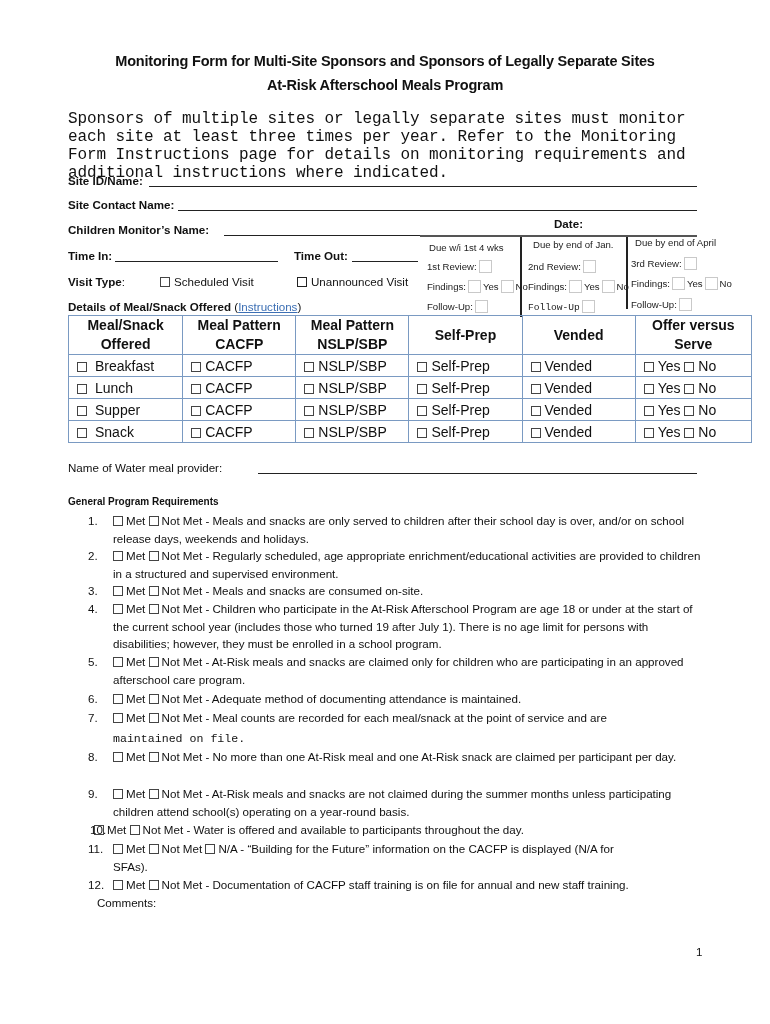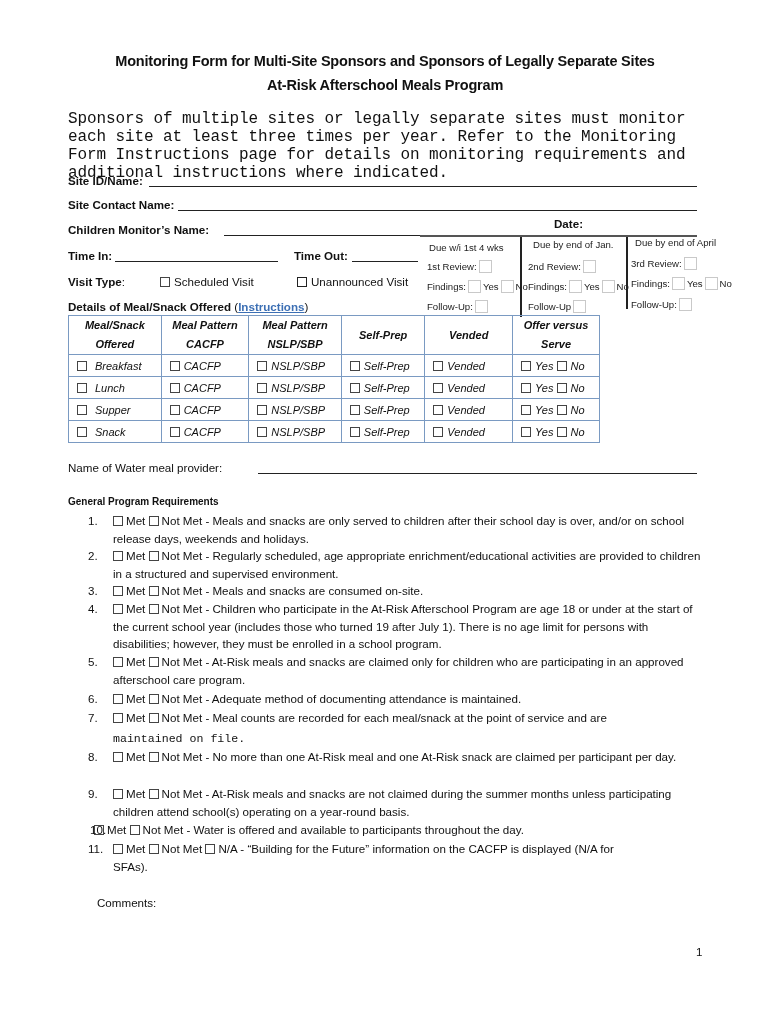--- a/index.html
+++ b/index.html
@@ -8,28 +8,28 @@
   .page { position: absolute; left: 0; top: 0; width: 770px; height: 1024px; }
   .title { position: absolute; left: 0; width: 770px; text-align: center; font-weight: bold; font-size: 14.5px; letter-spacing: -0.2px; }
   .t1 { top: 53px; }
   .t2 { top: 77px; }
   .intro { position: absolute; left: 68px; top: 110px; width: 640px; font-size: 16px; line-height: 18px; letter-spacing: -0.1px; font-family: Liberation Mono, monospace; }
   .field { position: absolute; font-size: 11.6px; font-weight: bold; white-space: nowrap; }
   .uline { position: absolute; border-bottom: 1px solid #222; height: 1px; }
   .plain { font-weight: normal; }
   .cb { display: inline-block; width: 10px; height: 10px; border: 1px solid #444; vertical-align: -1px; margin-right: 4px; background: #fff; }
   .cb.thick { border: 1.5px solid #222; }
-  .lnk { color: #3c6fb4; text-decoration: underline; font-weight: bold; }
+  .lnk { color: #3c6fb4; text-decoration: underline; font-weight: normal; }
   
   .rev { position: absolute; font-size: 9.6px; color: #222; white-space: nowrap; }
   .smbox { display: inline-block; width: 13px; height: 13px; border: 1px solid #c9c9c9; vertical-align: -3px; margin: 0 2px; background: #fff; }
   .vsep { position: absolute; width: 2px; background: #222; }
   .hsep { position: absolute; height: 2px; background: #555; }
   
-  table.meals { position: absolute; left: 68px; top: 315px; width: 532px; border-collapse: collapse; font-size: 11px; font-style: italic; }
+  table.meals { position: absolute; left: 68px; top: 315px; width: 684px; border-collapse: collapse; font-size: 14px; }
   table.meals th, table.meals td { border: 1px solid #7a9ac2; }
   table.meals th { font-weight: bold; text-align: center; height: 38px; line-height: 19px; }
   table.meals td { height: 22px; padding-left: 8px; text-align: left; }
   
   .req-head { position: absolute; left: 68px; top: 496px; font-size: 10px; font-weight: bold; }
   .req { position: absolute; left: 68px; width: 640px; font-size: 11.6px; line-height: 17.5px; }
   .req .num { position: absolute; left: 20px; width: 24px; text-align: left; }
   .req .body { margin-left: 45px; }
   .req.ten .num { left: 0; }
   .req.ten .body { margin-left: 22px; }
@@ -83,21 +83,21 @@
   <div class="vsep" style="left:626px; top:237px; height:72px;"></div>
 
   <div class="rev" style="left:429px; top:242px;">Due w/i 1st 4 wks</div>
   <div class="rev" style="left:427px; top:260px;"><span>1st Review:</span><span class="smbox"></span></div>
   <div class="rev" style="left:427px; top:280px;"><span>Findings:</span><span class="smbox"></span><span>Yes</span><span class="smbox"></span><span>No</span></div>
   <div class="rev" style="left:427px; top:300px;"><span>Follow-Up:</span><span class="smbox"></span></div>
 
   <div class="rev" style="left:533px; top:239px;">Due by end of Jan.</div>
   <div class="rev" style="left:528px; top:260px;"><span>2nd Review:</span><span class="smbox"></span></div>
   <div class="rev" style="left:528px; top:280px;"><span>Findings:</span><span class="smbox"></span><span>Yes</span><span class="smbox"></span><span>No</span></div>
-  <div class="rev" style="left:528px; top:300px;"><span>Follow-Up</span><span class="smbox"></span></div>
+  <div class="rev" style="left:528px; top:300px;font-family:Liberation Mono, monospace;"><span>Follow-Up</span><span class="smbox"></span></div>
 
   <div class="rev" style="left:635px; top:237px;">Due by end of April</div>
   <div class="rev" style="left:631px; top:257px;"><span>3rd Review:</span><span class="smbox"></span></div>
   <div class="rev" style="left:631px; top:277px;"><span>Findings:</span><span class="smbox"></span><span>Yes</span><span class="smbox"></span><span>No</span></div>
   <div class="rev" style="left:631px; top:298px;"><span>Follow-Up:</span><span class="smbox"></span></div>
 
   <table class="meals">
     <colgroup>
       <col style="width:106px">
         <col style="width:105px">
@@ -194,16 +194,20 @@
   </div>
   <div class="req ten" style="top:821px;">
     <span class="num" style="left:22px">10.</span>
     <div class="body" style="margin-left:26px"><span class="cbx"></span><span>Met</span> <span class="cbx"></span><span>Not Met</span><span> - Water is offered and available to participants throughout the day.</span></div>
   </div>
   <div class="req" style="top:840px;">
     <span class="num">11.</span>
     <div class="body"><span class="cbx"></span><span>Met</span> <span class="cbx"></span><span>Not Met</span> <span class="cbx"></span><span>N/A</span><span> - “Building for the Future” information on the CACFP is displayed (N/A for</span></div>
     <div class="body">SFAs).</div>
   </div>
+  <div class="req" style="top:876px;">
+    <span class="num">12.</span>
+    <div class="body"><span class="cbx"></span><span>Met</span> <span class="cbx"></span><span>Not Met</span><span> - Documentation of CACFP staff training is on file for annual and new staff training.</span></div>
+  </div>
 
   <div class="comments">Comments:</div>
   <div class="pgnum">1</div>
 </div>
 
 </body></html>

